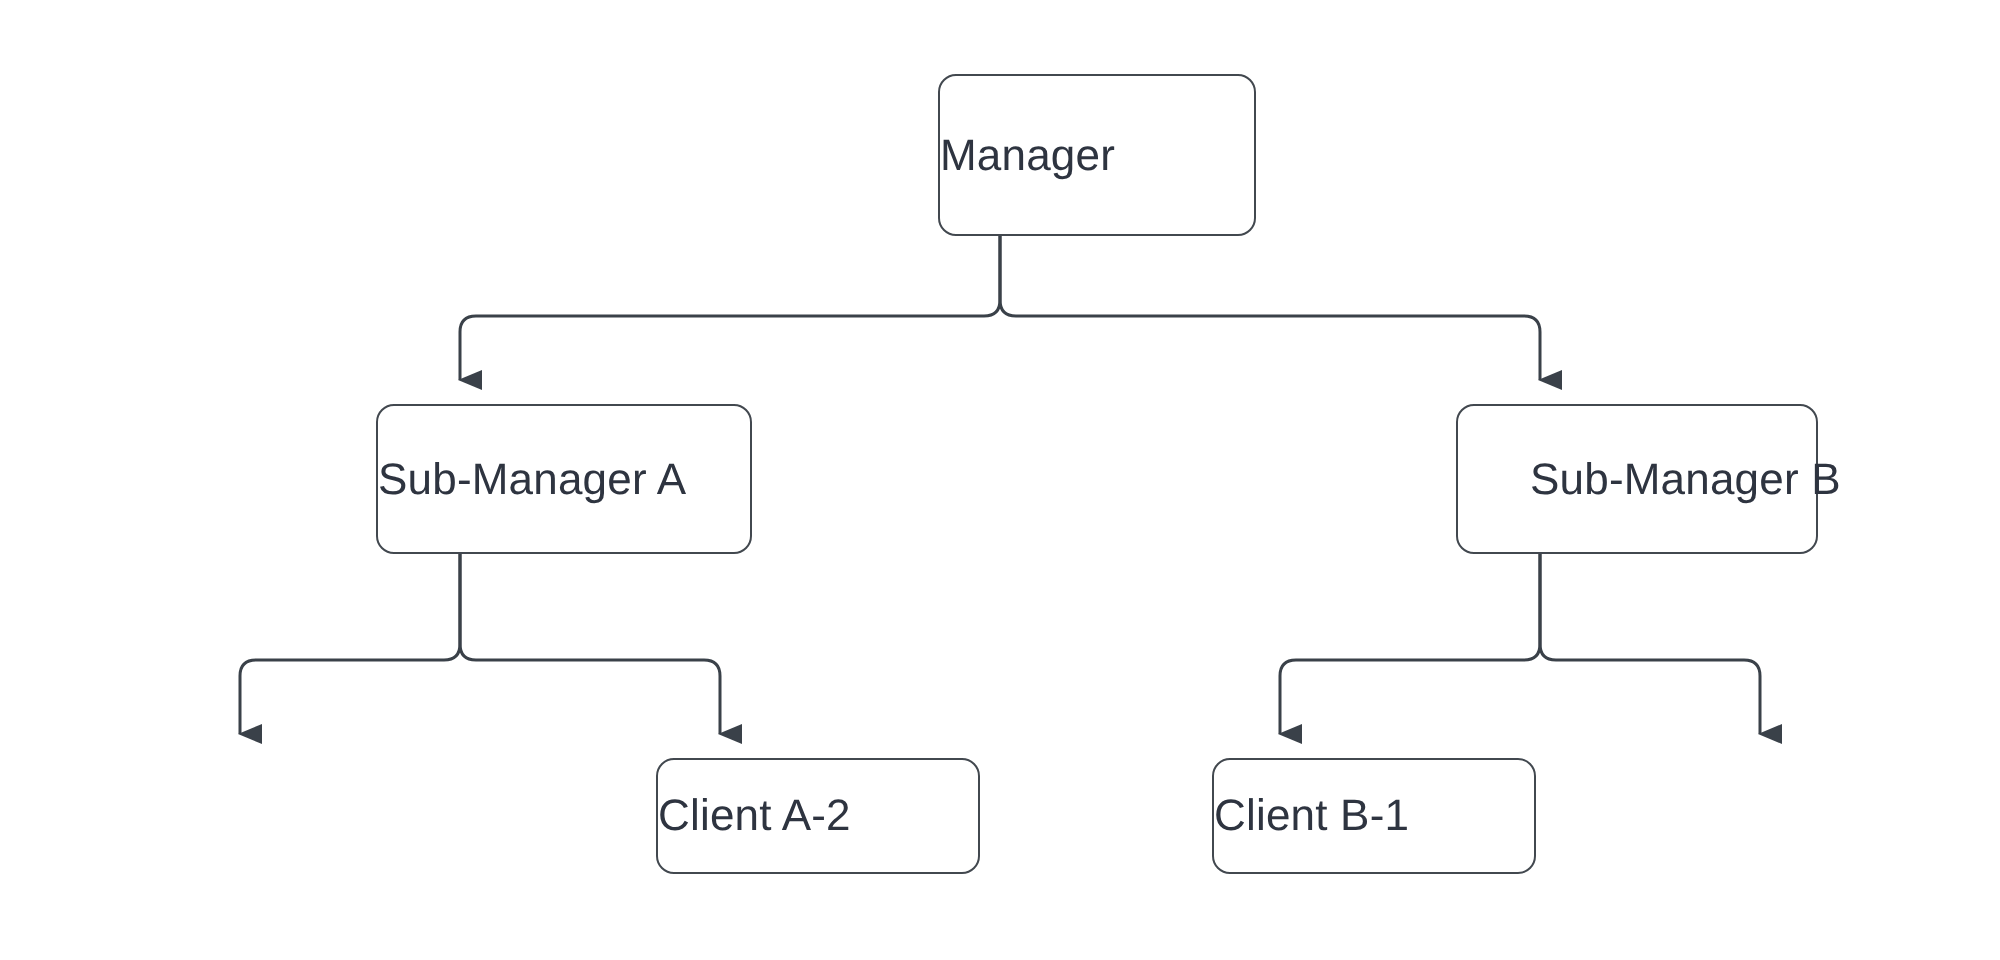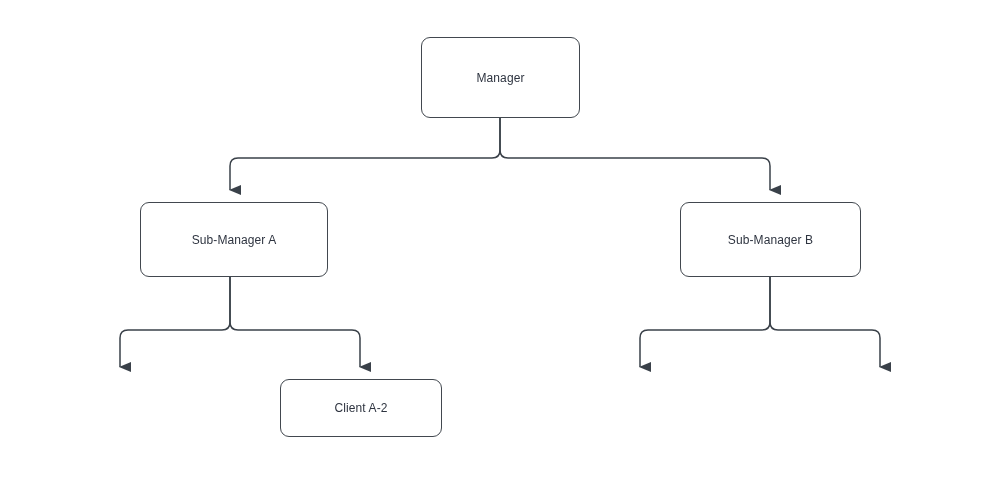--- a/index.html
+++ b/index.html
@@ -27,26 +27,26 @@
     height: 480px;
   }
   .node {
     position: absolute;
     box-sizing: border-box;
     background: #ffffff;
     border: 1.4px solid #42484f;
     border-radius: 9px;
     display: flex;
     align-items: center;
-    justify-content: center;
     color: #2e3440;
-    font-size: 12px;
+    font-size: 22px;
     line-height: 1;
     letter-spacing: 0.1px;
     white-space: nowrap;
+    margin-left: 48px;
   }
   .node-label {
     display: block;
     pointer-events: none;
   }
 </style>
 </head>
 <body>
 
 <div id="diagram-canvas" style="background: rgb(255, 255, 255);">
@@ -75,24 +75,27 @@
   </svg>
 
   <div class="node" id="node-manager" style="left: 421px; top: 37px; width: 159px; height: 81px; background: rgb(255, 255, 255); border-color: rgb(66, 72, 79); color: rgb(46, 52, 64);">
     <span class="node-label">Manager</span>
   </div>
 
   <div class="node" id="node-sub-manager-a" style="left: 140px; top: 202px; width: 188px; height: 75px; background: rgb(255, 255, 255); border-color: rgb(66, 72, 79); color: rgb(46, 52, 64);">
     <span class="node-label">Sub-Manager A</span>
   </div>
 
-  <div class="node" id="node-sub-manager-b" style="left: 680px; top: 202px; width: 181px; height: 75px; background: rgb(255, 255, 255); border-color: rgb(66, 72, 79); color: rgb(46, 52, 64);">
+  <div class="node" id="node-sub-manager-b" style="left: 680px; top: 202px; width: 181px; height: 75px; background: rgb(255, 255, 255); border-color: rgb(66, 72, 79); color: rgb(46, 52, 64); padding-left: 36px;">
     <span class="node-label">Sub-Manager B</span>
   </div>
 
 
   <div class="node" id="node-client-a-2" style="left: 280px; top: 379px; width: 162px; height: 58px; background: rgb(255, 255, 255); border-color: rgb(66, 72, 79); color: rgb(46, 52, 64);">
     <span class="node-label">Client A-2</span>
   </div>
 
+  <div class="node" id="node-client-b-1" style="left: 558px; top: 379px; width: 162px; height: 58px; background: rgb(255, 255, 255); border-color: rgb(66, 72, 79); color: rgb(46, 52, 64);">
+    <span class="node-label">Client B-1</span>
+  </div>
 
 
 </div>
 
 </body></html>

